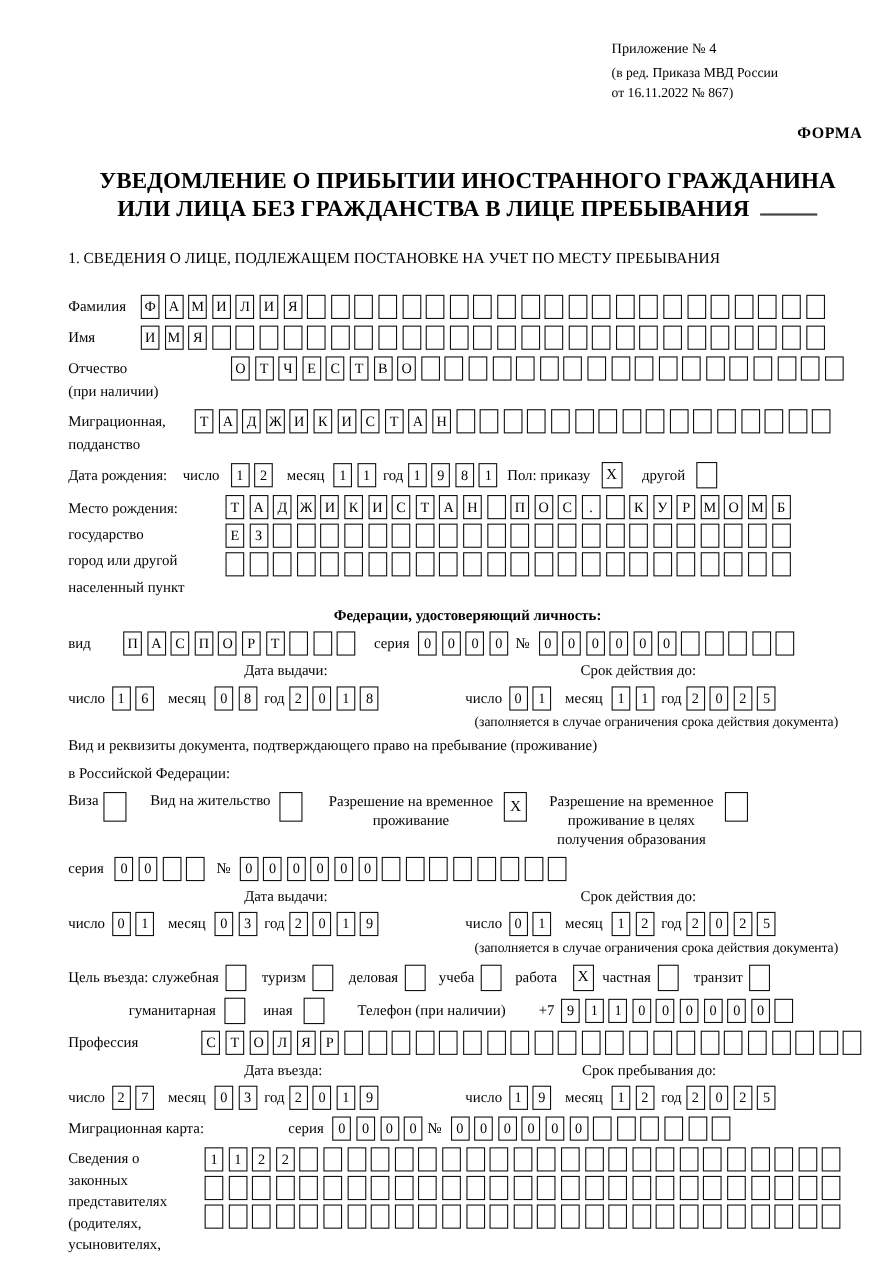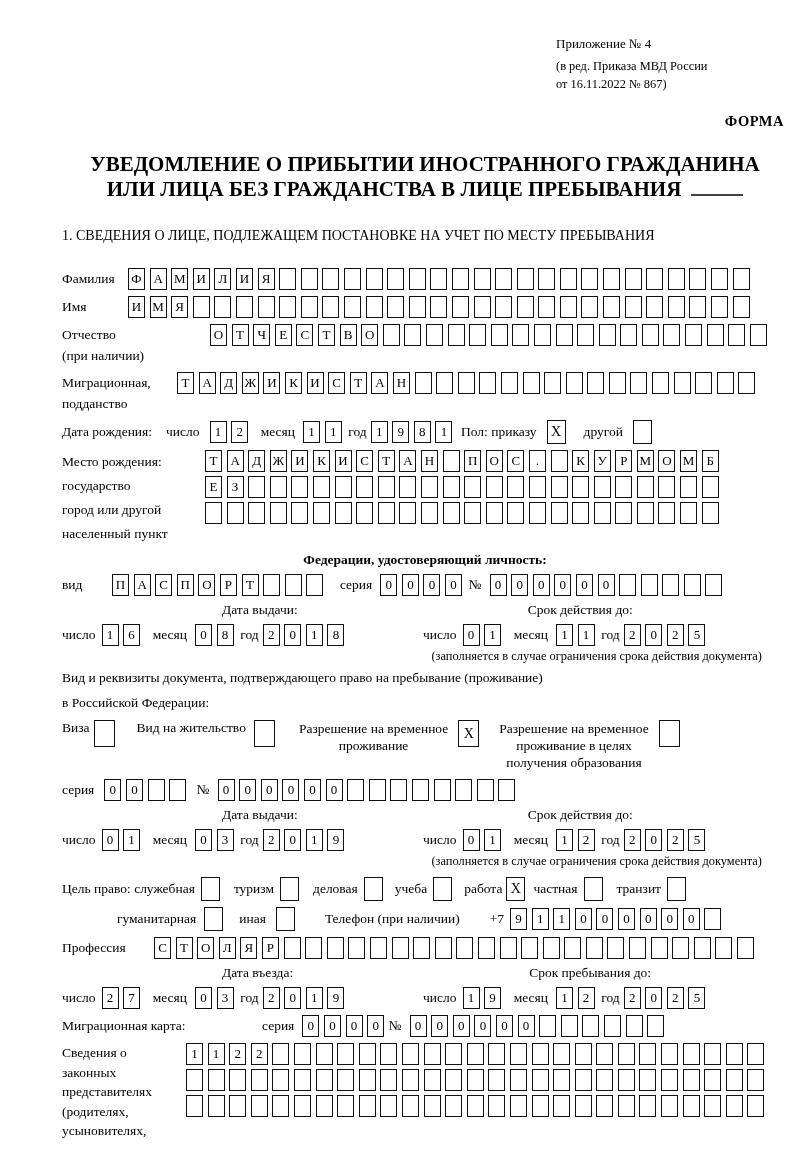--- a/index.html
+++ b/index.html
@@ -475,33 +475,33 @@
         <span class="lbl" style="margin-right: 4px;">год</span>
         <span class="cells">
           <span class="cell filled">2</span>
           <span class="cell filled">0</span>
           <span class="cell filled">2</span>
           <span class="cell filled">5</span>
         </span>
       </div>
       <div class="line note-right">(заполняется в случае ограничения срока действия документа)</div>
       <div class="line" style="margin-top: 8px;">
-        <span class="lbl" style="margin-right: 4px;">Цель право: служебная</span>
+        <span class="lbl" style="margin-right: 4px;">Цель въезда: служебная</span>
         <span class="box"></span>
         <span class="gap" style="width: 6px;"></span>
         <span class="lbl" style="margin-right: 4px;">туризм</span>
         <span class="box"></span>
         <span class="gap" style="width: 6px;"></span>
         <span class="lbl" style="margin-right: 4px;">деловая</span>
         <span class="box"></span>
         <span class="gap" style="width: 4px;"></span>
         <span class="lbl" style="margin-right: 4px;">учеба</span>
         <span class="box"></span>
         <span class="gap" style="width: 4px;"></span>
-        <span class="lbl" style="margin-right: 2px;">работа</span>
+        <span class="lbl" style="margin-right: 12px;">работа</span>
         <span class="box">X</span>
         <span class="lbl" style="margin-right: 4px;">частная</span>
         <span class="box"></span>
         <span class="gap" style="width: 6px;"></span>
         <span class="lbl" style="margin-right: 4px;">транзит</span>
         <span class="box"></span>
       </div>
       <div class="line">
         <span class="gap" style="width: 55px;"></span>
         <span class="lbl" style="margin-right: 6px;">гуманитарная</span>
@@ -519,21 +519,21 @@
           <span class="cell filled">1</span>
           <span class="cell filled">0</span>
           <span class="cell filled">0</span>
           <span class="cell filled">0</span>
           <span class="cell filled">0</span>
           <span class="cell filled">0</span>
           <span class="cell filled">0</span>
           <span class="cell"></span>
         </span>
       </div>
-      <div class="line" style="margin-top: 2px;">
+      <div class="line" style="margin-top: 2px; justify-content: space-between;">
         <span class="lbl" style="width: 92px; margin-right: 0px;">Профессия</span>
         <span class="cells">
           <span class="cell filled">С</span>
           <span class="cell filled">Т</span>
           <span class="cell filled">О</span>
           <span class="cell filled">Л</span>
           <span class="cell filled">Я</span>
           <span class="cell filled">Р</span>
           <span class="cell"></span>
           <span class="cell"></span>

